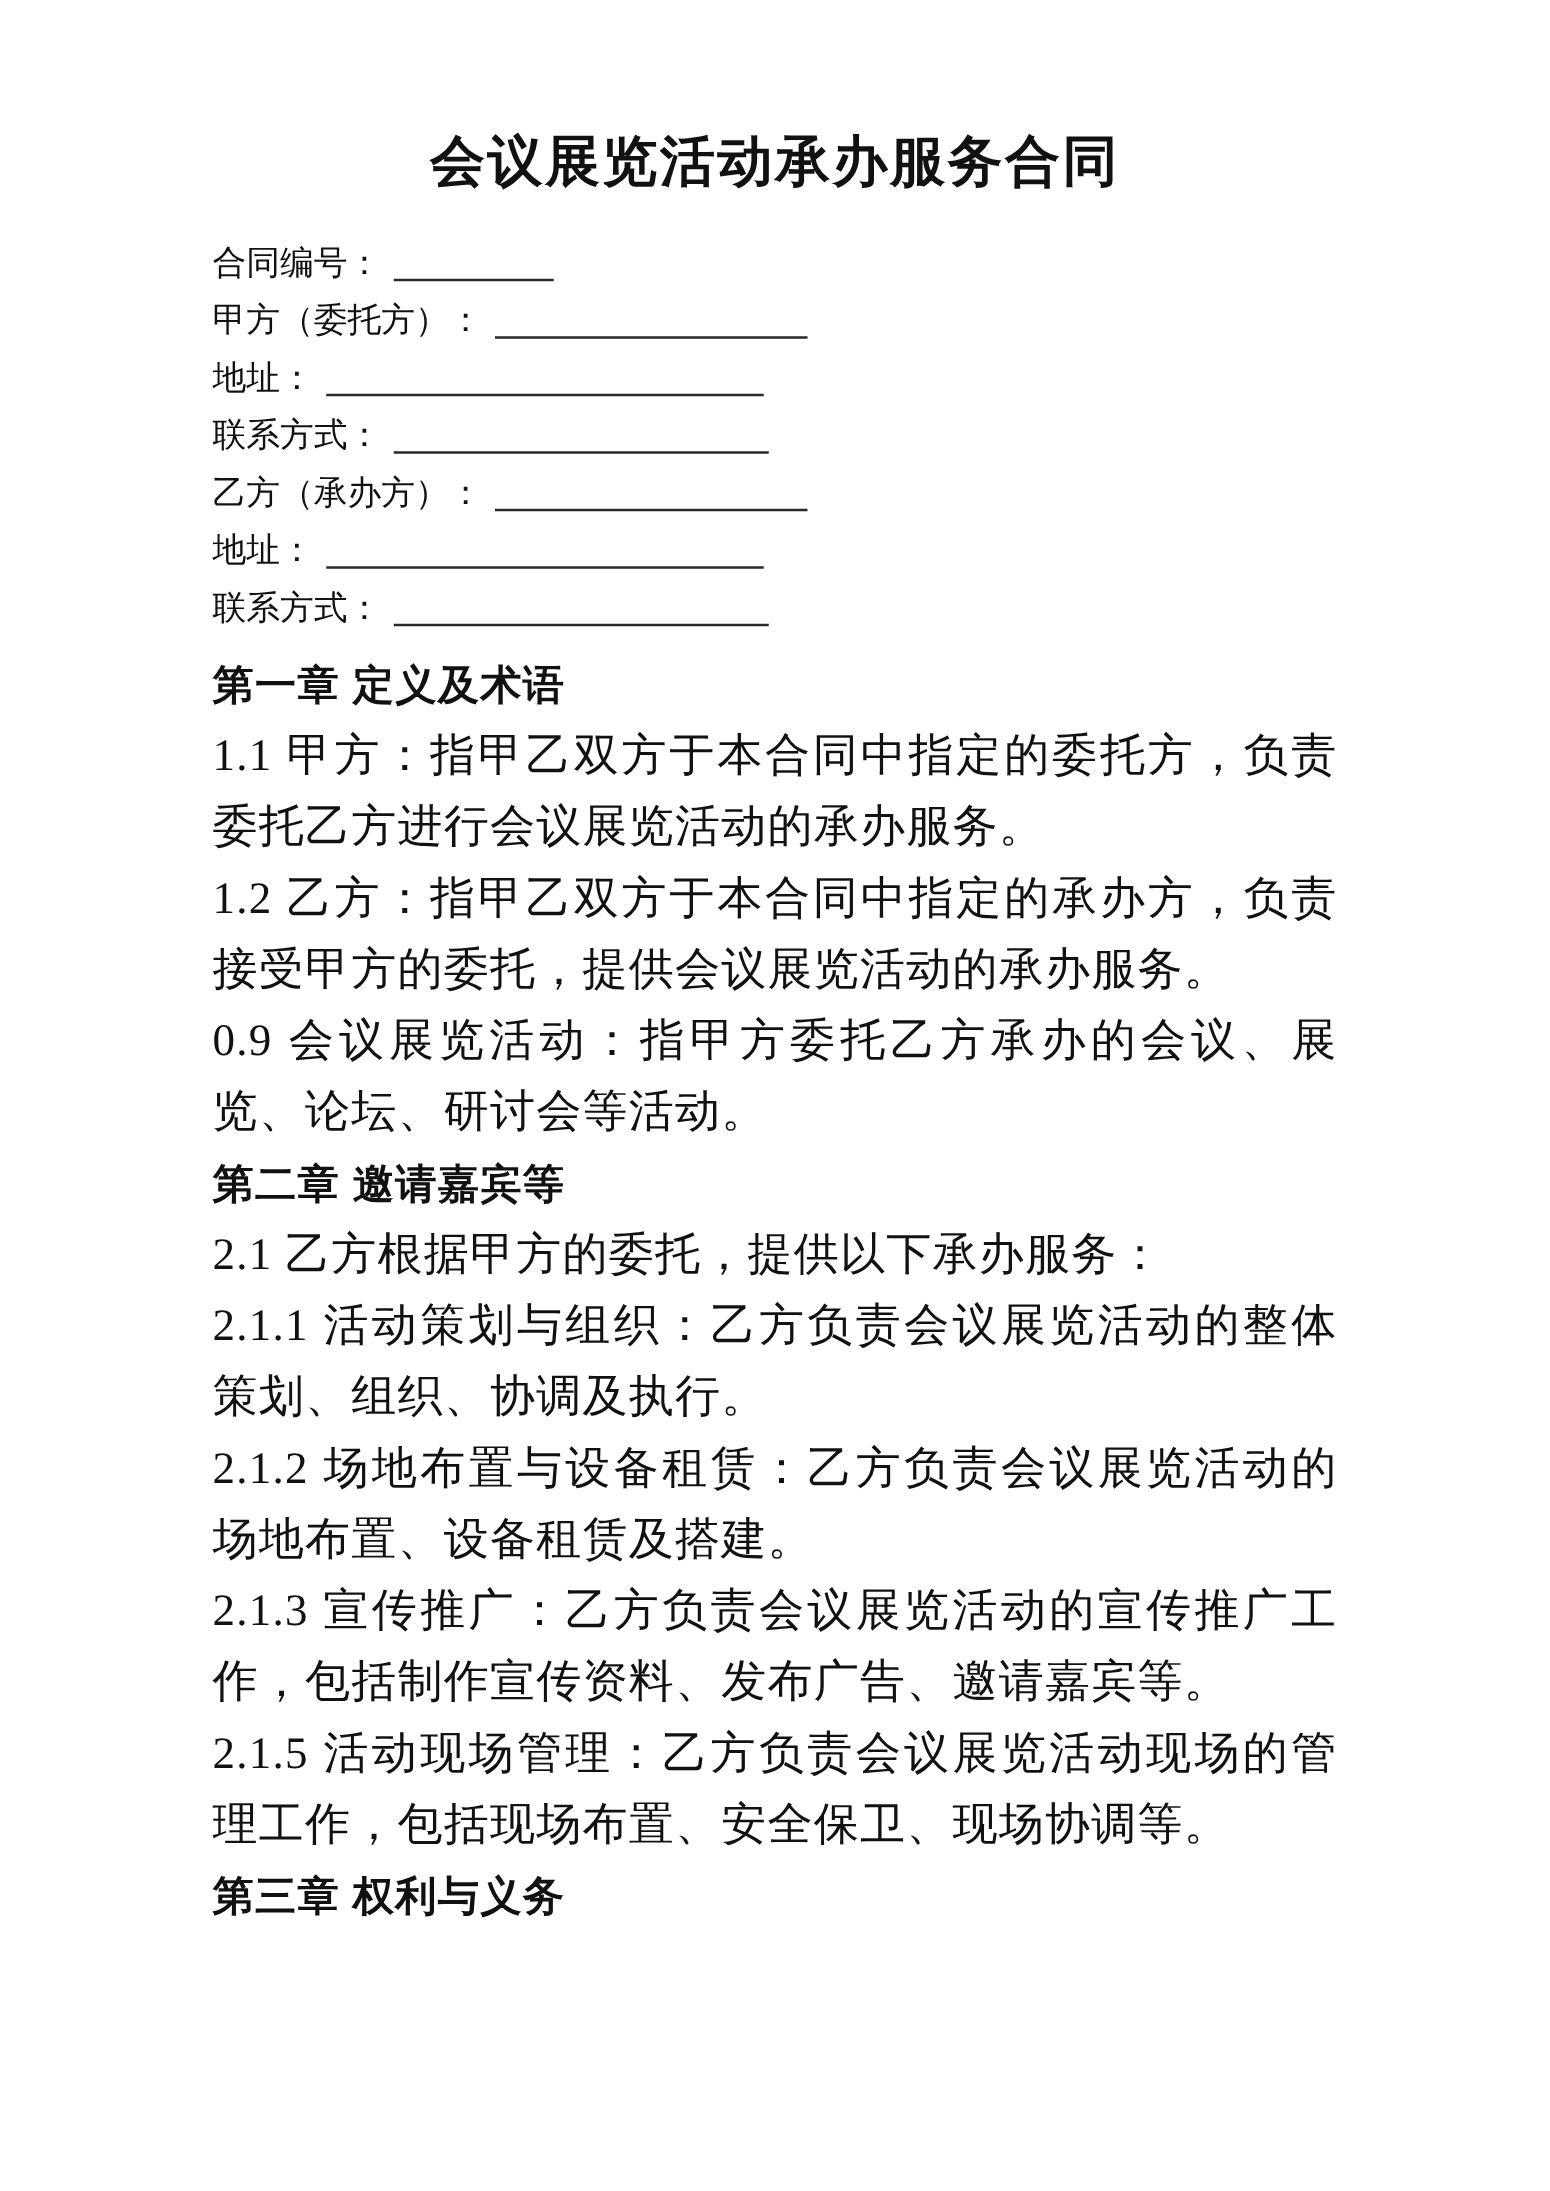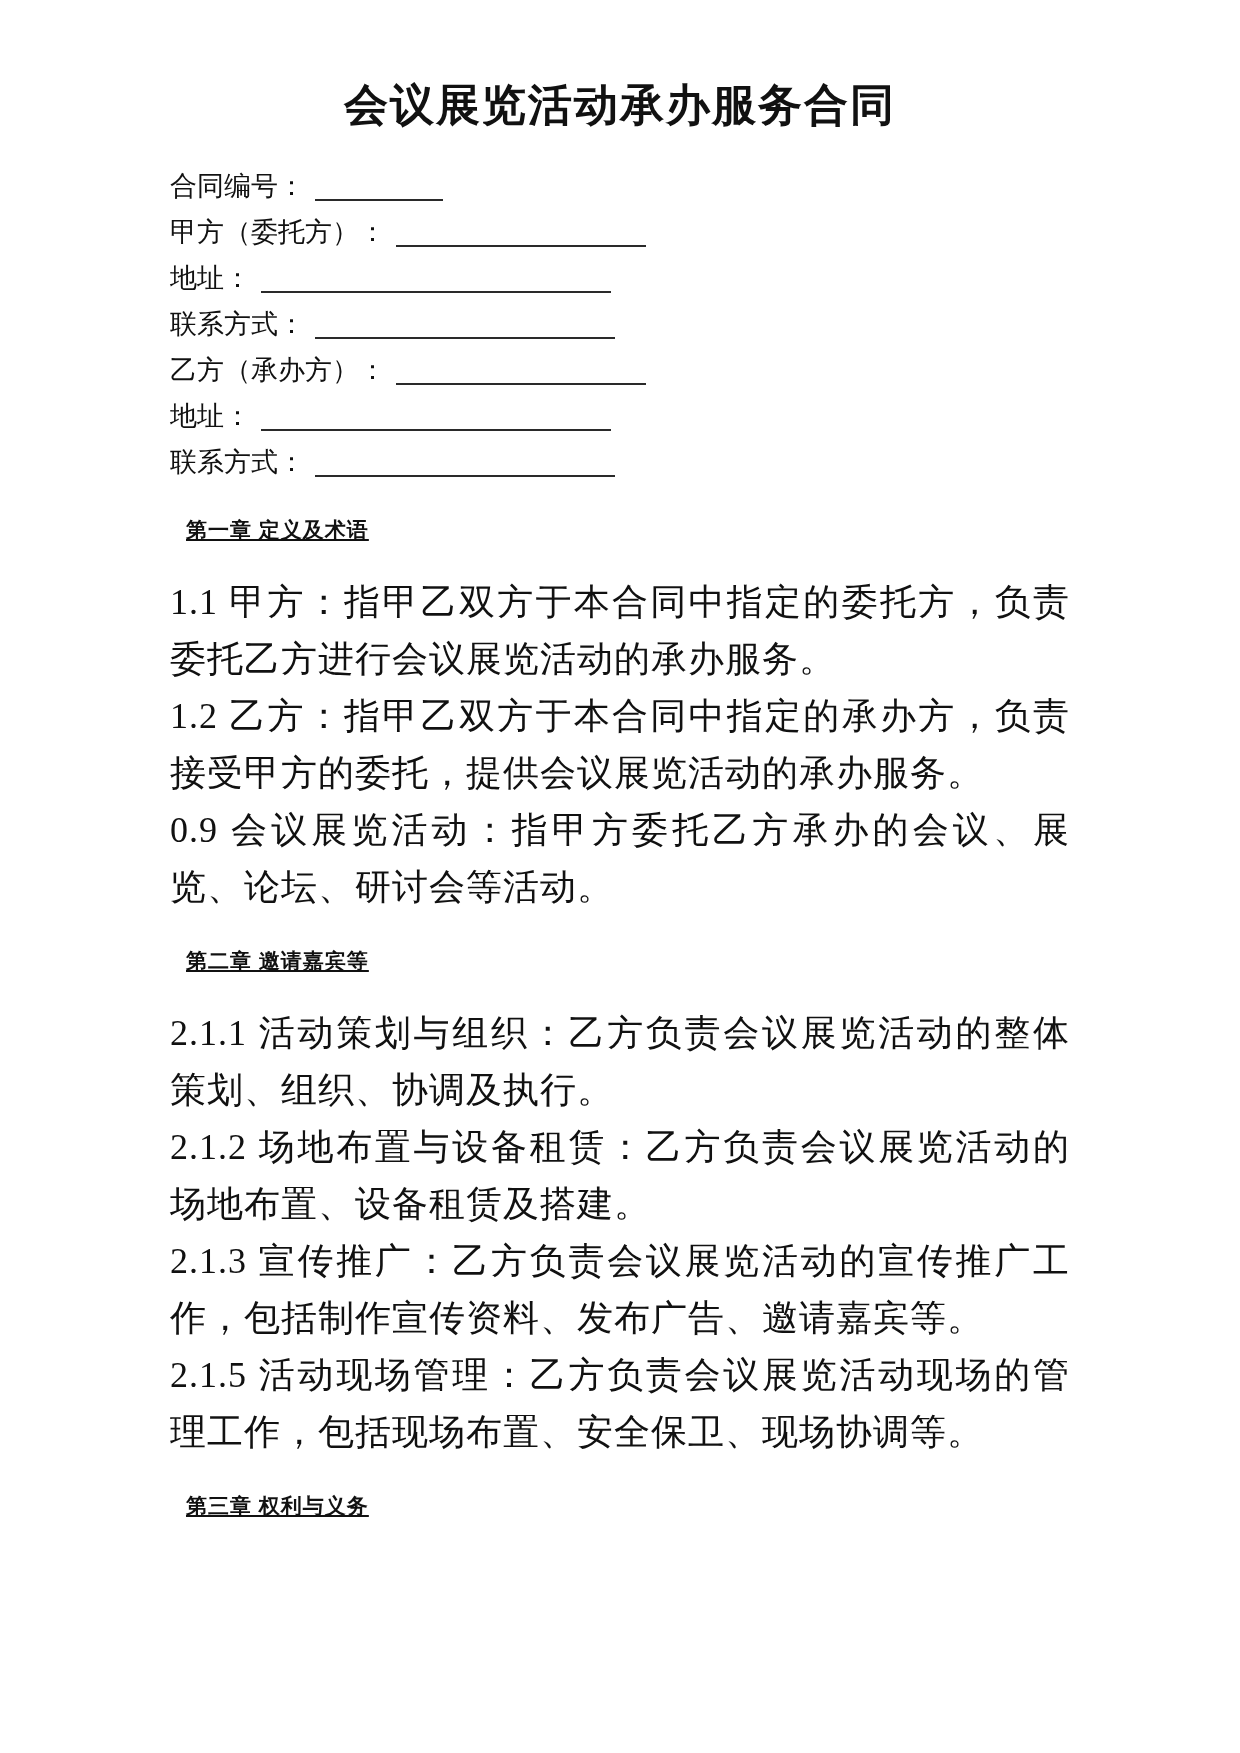--- a/index.html
+++ b/index.html
@@ -6,21 +6,21 @@
   body{
     width:1240px;height:1753px;
     background:#ffffff;
     font-family:"Liberation Serif","DejaVu Serif",serif;
     color:#111111;
     overflow:hidden;
   }
   .page{
     box-sizing:border-box;
     width:1240px;height:1753px;
-    padding:80px 170px 0 170px;
+    padding:104px 170px 0 170px;
     background:#ffffff;
   }
   .doc-title{
     margin:0 0 30px 0;
     text-align:center;
     font-size:44px;
     font-weight:bold;
     letter-spacing:2px;
     line-height:1.2;
     font-family:"Liberation Serif","DejaVu Serif",serif;
@@ -37,27 +37,26 @@
     height:30px;
     vertical-align:text-bottom;
     margin-left:10px;
   }
   .w-no{width:128px;}
   .w-party{width:250px;}
   .w-addr{width:350px;}
   .w-contact{width:300px;}
   .sections{margin-top:10px;}
   .chapter{
-    margin:16px;
-    font-size:21px;
+    margin:0;
+    font-size:33px;
     font-weight:bold;
     line-height:57px;
     font-family:"Liberation Sans","DejaVu Sans",sans-serif;
     letter-spacing:1px;
-    text-decoration:underline;
   }
   .clause{
     margin:0;
     font-size:36px;
     line-height:57px;
     text-align:justify;
     letter-spacing:1px;
   }
 </style>
 </head>
@@ -92,20 +91,21 @@
   </div>
 
   <div class="sections">
 
     <h2 class="chapter">第一章 定义及术语</h2>
     <p class="clause">1.1 甲方：指甲乙双方于本合同中指定的委托方，负责委托乙方进行会议展览活动的承办服务。</p>
     <p class="clause">1.2 乙方：指甲乙双方于本合同中指定的承办方，负责接受甲方的委托，提供会议展览活动的承办服务。</p>
     <p class="clause">0.9 会议展览活动：指甲方委托乙方承办的会议、展览、论坛、研讨会等活动。</p>
 
     <h2 class="chapter">第二章 邀请嘉宾等</h2>
+    <p class="clause">2.1 乙方根据甲方的委托，提供以下承办服务：</p>
     <p class="clause">2.1.1 活动策划与组织：乙方负责会议展览活动的整体策划、组织、协调及执行。</p>
     <p class="clause">2.1.2 场地布置与设备租赁：乙方负责会议展览活动的场地布置、设备租赁及搭建。</p>
     <p class="clause">2.1.3 宣传推广：乙方负责会议展览活动的宣传推广工作，包括制作宣传资料、发布广告、邀请嘉宾等。</p>
     <p class="clause">2.1.5 活动现场管理：乙方负责会议展览活动现场的管理工作，包括现场布置、安全保卫、现场协调等。</p>
 
     <h2 class="chapter">第三章 权利与义务</h2>
 
   </div>
 
 </div>

